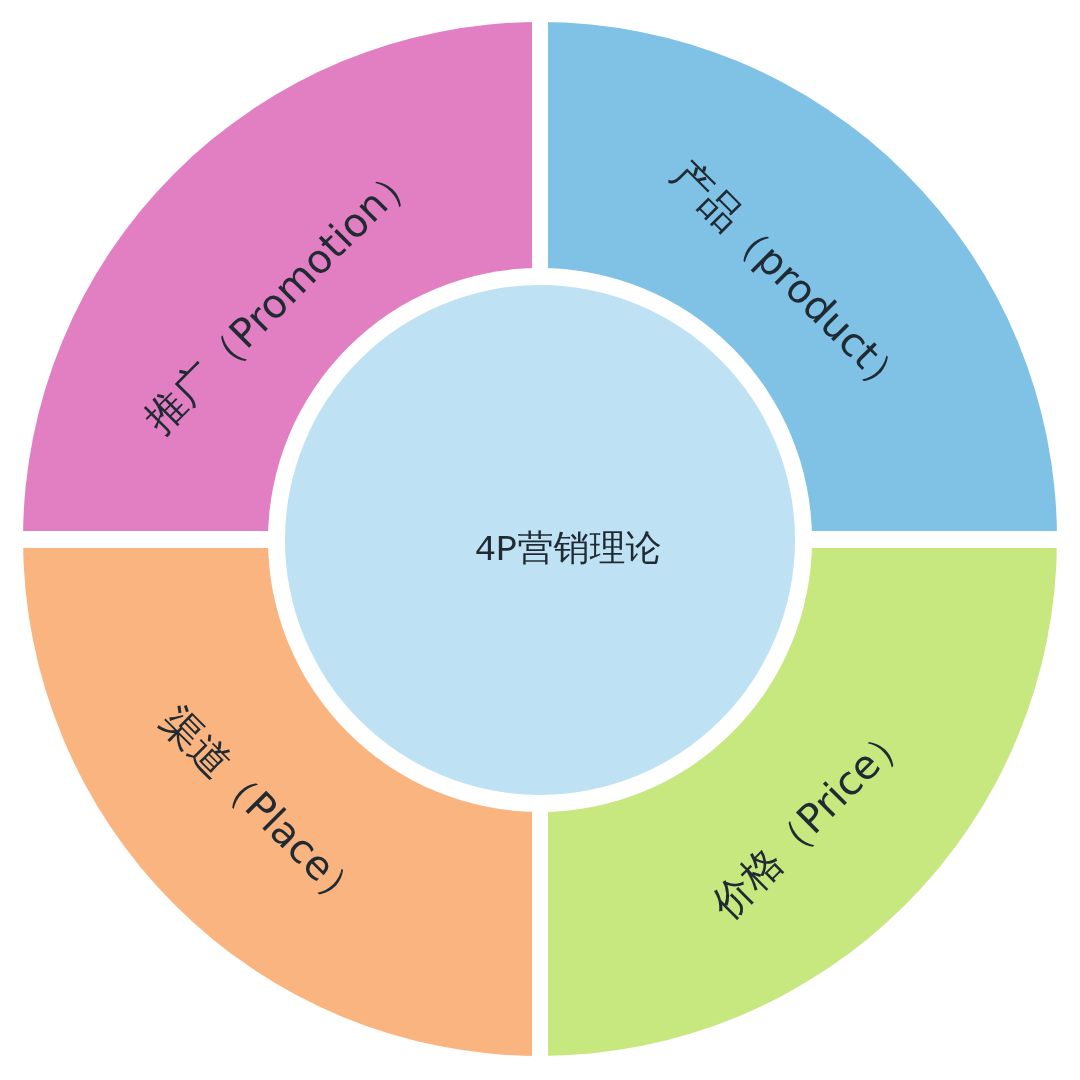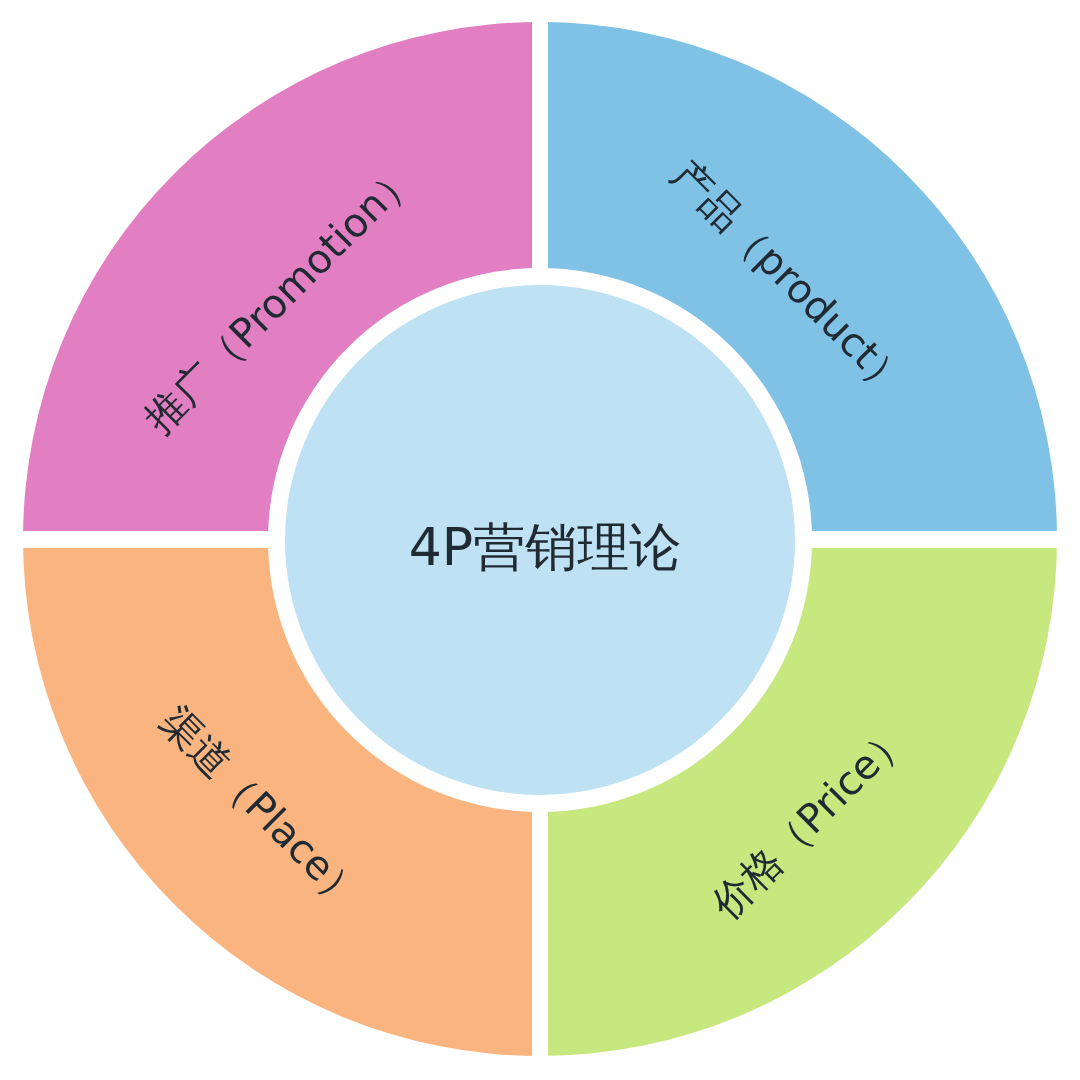--- a/index.html
+++ b/index.html
@@ -4,22 +4,22 @@
 <style>
   html, body { margin:0; padding:0; background:#ffffff; }
   body { width:1080px; height:1080px; position:relative; overflow:hidden;
          font-family:"DejaVu Sans", "Liberation Sans", sans-serif; }
   #diagram { position:absolute; left:0; top:0; width:1080px; height:1080px; }
   .label {
     position:absolute; white-space:nowrap; color:#1f2a33;
     font-size:40px; line-height:1; transform-origin:center center;
   }
   .center-label {
-    position:absolute; left:545px; top:548px; transform:translate(-50%,-50%);
-    font-size:52px; color:#1f2a33; white-space:nowrap;
+    position:absolute; left:568px; top:548px; transform:translate(-50%,-50%);
+    font-size:36px; color:#1f2a33; white-space:nowrap;font-family:Liberation Mono, monospace;
   }
 </style>
 </head>
 <body>
 
 <div id="diagram">
   <svg width="1080" height="1080" viewBox="0 0 1080 1080">
     <defs>
       <clipPath id="outer">
         <circle cx="540" cy="539" r="517"></circle>

